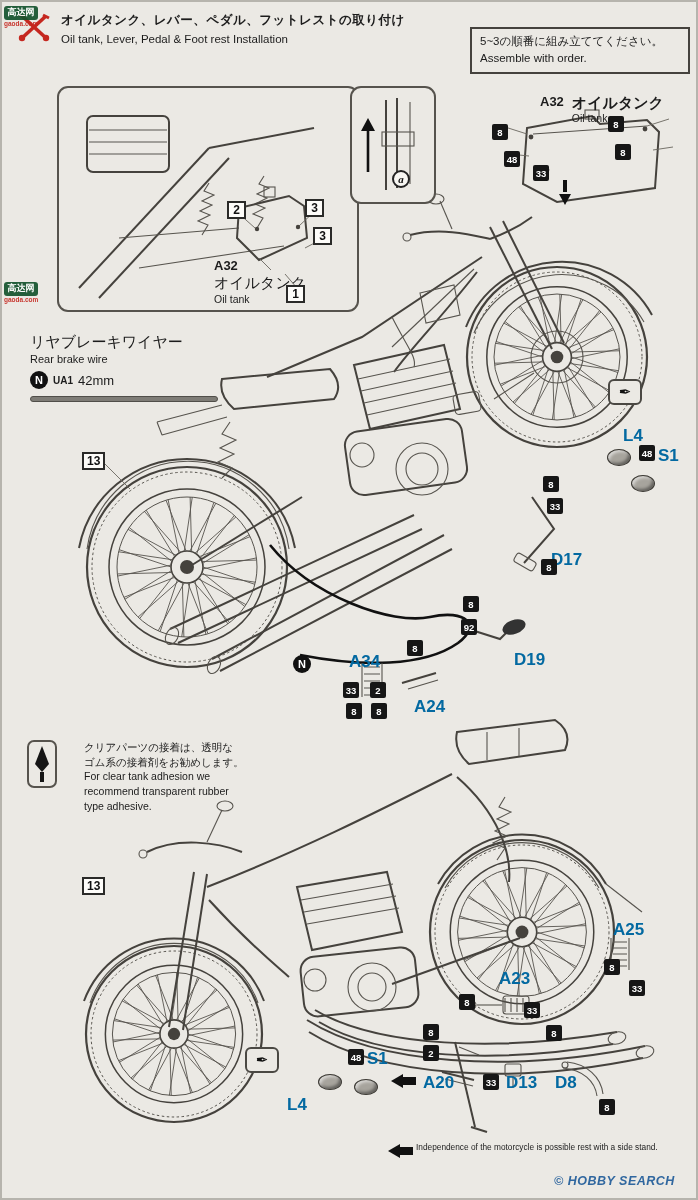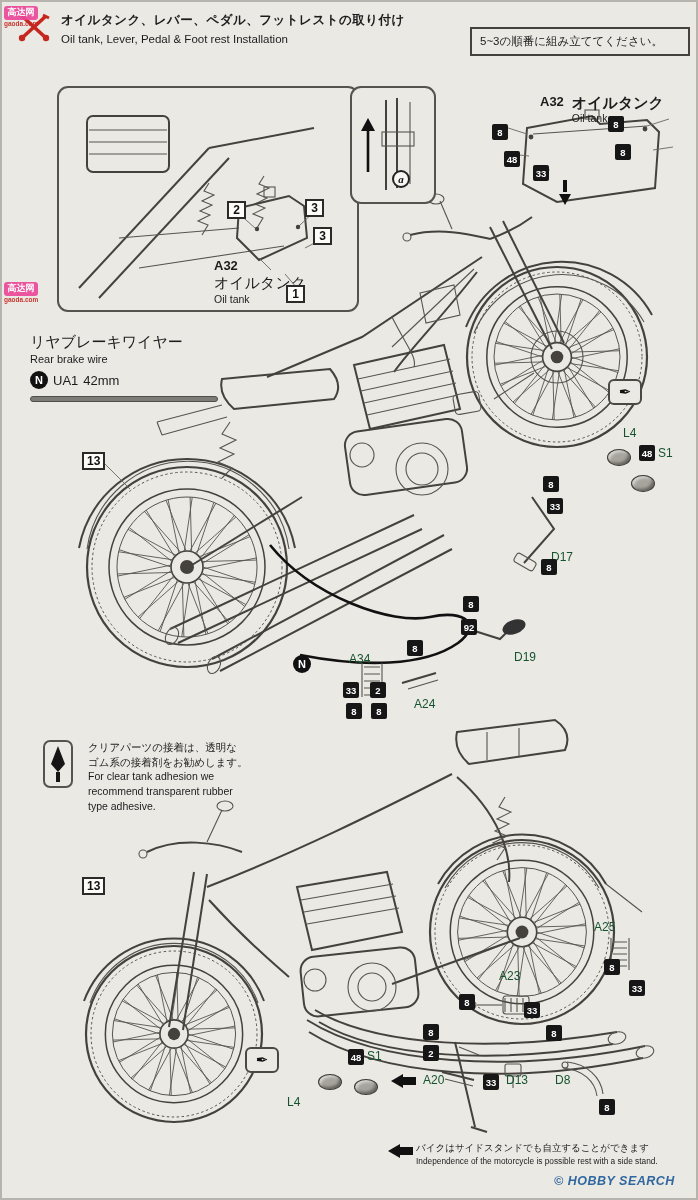--- a/index.html
+++ b/index.html
@@ -10,55 +10,55 @@
   .ln2{stroke:#45423d;stroke-width:2;fill:none}
   .lnl{stroke:#6a675f;stroke-width:0.9;fill:none}
 
   .header{position:absolute;left:14px;top:10px;display:flex;gap:9px;z-index:4}
   .title-jp{font-size:12.5px;font-weight:bold;letter-spacing:.5px}
   .title-en{font-size:11.5px;margin-top:4px}
 
   .order-box{position:absolute;left:468px;top:25px;width:220px;border:2px solid #45423d;padding:4px 8px;font-size:11.5px;line-height:1.5;z-index:4}
 
   .wm{position:absolute;left:2px;width:34px;text-align:center;z-index:8;opacity:.92}
-  .wm-box{background:#ec4899;color:#fff;font-size:9px;font-weight:bold;padding:2px 1px;border-radius:3px;line-height:1.1}
+  .wm-box{background:#14532d;color:#fff;font-size:9px;font-weight:bold;padding:2px 1px;border-radius:3px;line-height:1.1}
   .wm-sub{color:#c5271f;font-size:6.5px;font-weight:bold;line-height:1.2}
 
   .inset{position:absolute;border:2.5px solid #56534d;border-radius:11px;background:#ebe9e4;z-index:2}
   .inset-big{left:55px;top:84px;width:302px;height:226px}
   .inset-small{left:348px;top:84px;width:86px;height:118px;z-index:3}
 
   .part-label{position:absolute;z-index:6;line-height:1.25}
   .pl-part{font-size:13px;font-weight:bold}
   .pl-jp{font-size:15px}
   .pl-en{font-size:10.5px}
 
   .tank-head{position:absolute;left:538px;top:92px;display:flex;gap:8px;z-index:6;line-height:1.2}
 
   .brake-block{position:absolute;left:28px;top:331px;z-index:6}
   .brake-jp{font-size:15px}
   .brake-en{font-size:11px;margin-top:1px}
   .brake-row{display:flex;align-items:center;gap:5px;margin-top:6px}
   .wire-bar{width:188px;height:6px;background:#7e7c76;border:1px solid #504e49;border-radius:3px;margin-top:7px}
 
-  .glue-note{position:absolute;left:41px;top:738px;display:flex;gap:15px;z-index:6}
+  .glue-note{position:absolute;left:25px;top:738px;display:flex;gap:27px;z-index:6}
   .glue-icon{width:30px;height:48px;border:2px solid #56534d;border-radius:7px;display:flex;align-items:center;justify-content:center;background:#ebe9e4}
   .glue-text{font-size:10.5px;line-height:1.4}
 
   .stand-note{position:absolute;left:414px;top:1139px;width:276px;z-index:6;line-height:1.45}
   .stand-jp{font-size:9.5px}
   .stand-en{font-size:8.3px}
 
   .footer{position:absolute;left:552px;top:1172px;color:#30679f;font-weight:bold;font-size:12.5px;letter-spacing:.5px;z-index:6;font-style:italic}
 
   #callouts{position:absolute;left:0;top:0;width:698px;height:1200px;z-index:7;pointer-events:none}
   .co{position:absolute}
   .co-sq{width:16px;height:16px;background:#161616;color:#fff;font-size:9.5px;font-weight:bold;display:flex;align-items:center;justify-content:center;border-radius:2px}
   .co-box{min-width:19px;height:18px;background:#fdfcf9;border:2px solid #2a2a28;color:#111;font-size:12px;font-weight:bold;display:flex;align-items:center;justify-content:center;padding:0 3px}
-  .co-code{font-size:12px;font-weight:normal;color:#14532d;white-space:nowrap}
+  .co-code{font-size:17px;font-weight:bold;color:#0369a1;white-space:nowrap}
   .co-ncircle{width:18px;height:18px;border-radius:50%;background:#111;color:#fff;font-size:11px;font-weight:bold;display:flex;align-items:center;justify-content:center}
   .co-acircle{width:18px;height:18px;border-radius:50%;background:#f7f6f2;border:2px solid #222;color:#111;font-size:11px;font-weight:bold;font-style:italic;display:flex;align-items:center;justify-content:center;font-family:"Liberation Serif",serif}
   .co-paint{width:34px;height:26px;border:2px solid #4a4843;border-radius:6px;display:flex;align-items:center;justify-content:center;font-size:15px;color:#111;background:#ebe9e4}
   .co-lens{border-radius:50%;background:#a7a49d;border:1.5px solid #3c3a35;box-shadow:inset -2px -2px 3px rgba(0,0,0,.4),inset 2px 2px 3px rgba(255,255,255,.55)}
   .co-arrow{display:flex;align-items:center}
   .a-tri{width:0;height:0;border-top:7px solid transparent;border-bottom:7px solid transparent;border-right:12px solid #111;display:inline-block}
   .a-stem{width:13px;height:8px;background:#111;display:inline-block}
 </style>
 </head>
 <body>
@@ -83,20 +83,21 @@
       <path d="M27,3 l6,3 M3,3 l6,3" stroke="#c5271f" stroke-width="3" fill="none"></path>
     </svg>
     <div>
       <div class="title-jp">オイルタンク、レバー、ペダル、フットレストの取り付け</div>
       <div class="title-en">Oil tank, Lever, Pedal &amp; Foot rest Installation</div>
     </div>
   </div>
 
   <div class="order-box">
     <div>5~3の順番に組み立ててください。</div>
+    <div>Assemble with order.</div>
   </div>
 
   <div class="inset inset-big">
     <svg class="art" style="left:0;top:0" width="302" height="226" viewBox="0 0 302 226">
       <path d="M20,200 L150,60" class="ln2"></path>
       <path d="M40,210 L170,70" class="ln2"></path>
       <path d="M150,60 L255,40" class="ln2"></path>
       <path d="M60,150 L180,140" class="ln1"></path>
       <path d="M80,180 L225,158" class="ln1"></path>
       <rect x="28" y="28" width="82" height="56" rx="6" class="ln2"></rect>
@@ -147,21 +148,21 @@
     <path d="M30,24 L8,17 M32,46 L12,44 M48,60 L40,58 M150,16 L172,9 M156,40 L176,37" class="lnl"></path>
     <rect x="66" y="70" width="4" height="12" fill="#111"></rect>
     <path d="M62,84 h12 l-6,11 Z" fill="#111"></path>
   </svg>
 
   <div class="brake-block">
     <div class="brake-jp">リヤブレーキワイヤー</div>
     <div class="brake-en">Rear brake wire</div>
     <div class="brake-row">
       <span class="co-ncircle" style="position:static">N</span>
-      <span style="font-size:13px;font-weight:normal">UA1</span>
+      <span style="font-size:10px;font-weight:bold">UA1</span>
       <span style="font-size:13px">42mm</span>
     </div>
     <div class="wire-bar"></div>
   </div>
 
   <svg class="art" style="left:60px;top:195px" width="610" height="535" viewBox="0 0 610 535">
     <g class="wheel">
         <circle cx="495" cy="160" r="90" fill="none" stroke="#45423d" stroke-width="2.2"></circle>
         <circle cx="495" cy="160" r="85" fill="none" stroke="#57544e" stroke-width="1" stroke-dasharray="2.5,2.5"></circle>
         <circle cx="495" cy="160" r="70.2" fill="none" stroke="#45423d" stroke-width="1.5"></circle>
@@ -442,21 +443,20 @@
     <rect x="446" y="294" width="26" height="18" rx="3" class="ln1"></rect>
     <path d="M385,370 l32,8" class="ln2"></path>
     <path d="M388,377 l28,7" class="ln1"></path>
     <rect x="448" y="362" width="16" height="12" rx="2" class="ln1"></rect>
     <path d="M456,374 v12" class="ln1"></path>
     <path d="M510,360 C530,362 544,375 546,392 M506,366 C526,368 538,379 540,394" class="ln1"></path>
     <circle cx="508" cy="363" r="3" class="ln1"></circle>
   </svg>
 
   <div class="stand-note">
-    <div class="stand-jp">バイクはサイドスタンドでも自立することができます</div>
     <div class="stand-en">Independence of the motorcycle is possible rest with a side stand.</div>
   </div>
 
   <div class="footer">
     <span>©</span>
     <span>HOBBY SEARCH</span>
   </div>
 
   <div id="callouts">
       <div class="co co-box" style="left: 225px; top: 199px;">2</div>
@@ -485,21 +485,21 @@
       <div class="co co-code" style="left: 512px; top: 648px;">D19</div>
       <div class="co co-sq" style="left: 405px; top: 638px;">8</div>
       <div class="co co-code" style="left: 347px; top: 650px;">A34</div>
       <div class="co co-sq" style="left: 341px; top: 680px;">33</div>
       <div class="co co-sq" style="left: 368px; top: 680px;">2</div>
       <div class="co co-sq" style="left: 344px; top: 701px;">8</div>
       <div class="co co-sq" style="left: 369px; top: 701px;">8</div>
       <div class="co co-code" style="left: 412px; top: 695px;">A24</div>
       <div class="co co-ncircle" style="left: 291px; top: 653px;">N</div>
       <div class="co co-box" style="left: 80px; top: 875px;">13</div>
-      <div class="co co-code" style="left: 592px; top: 918px;">A25</div>
+      <div class="co co-code" style="left: 611px; top: 918px;">A25</div>
       <div class="co co-sq" style="left: 602px; top: 957px;">8</div>
       <div class="co co-sq" style="left: 627px; top: 978px;">33</div>
       <div class="co co-code" style="left: 497px; top: 967px;">A23</div>
       <div class="co co-sq" style="left: 457px; top: 992px;">8</div>
       <div class="co co-sq" style="left: 522px; top: 1000px;">33</div>
       <div class="co co-sq" style="left: 544px; top: 1023px;">8</div>
       <div class="co co-sq" style="left: 421px; top: 1022px;">8</div>
       <div class="co co-sq" style="left: 421px; top: 1043px;">2</div>
       <div class="co co-arrow" style="left: 389px; top: 1072px;">
         <span class="a-tri"></span>

